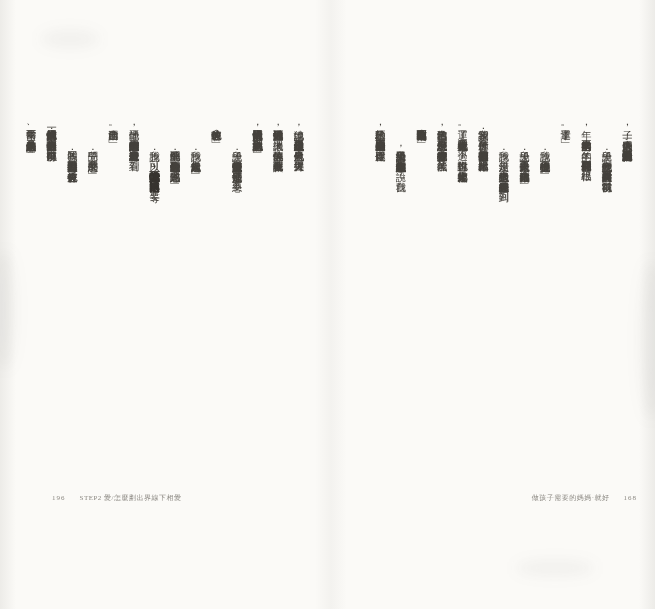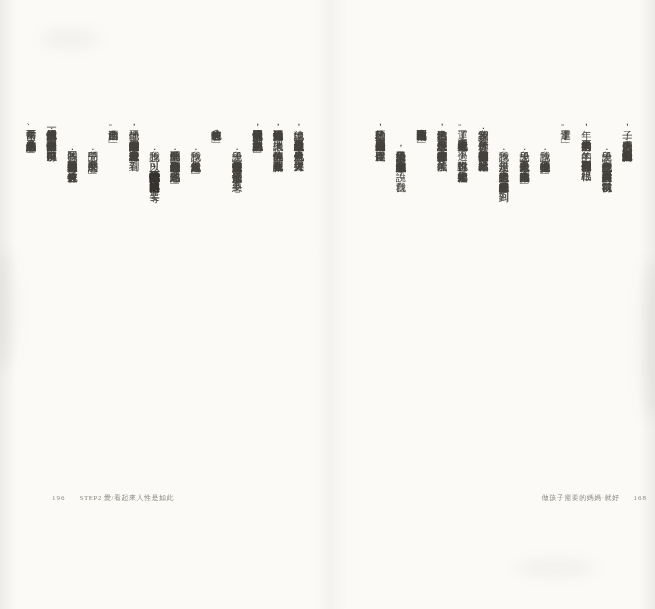--- a/index.html
+++ b/index.html
@@ -43,21 +43,21 @@
   .col.indent{text-indent:21px;}
   .col .bold{font-weight:700;color:#37342f;}
 
   .footer{
     position:absolute;top:493px;
     font-size:7px;color:#8b8882;
     letter-spacing:0.5px;
     white-space:nowrap;
   }
   .footer-left{left:52px;}
-  .footer-right{right:8px;}
+  .footer-right{right:18px;}
   .footer .pgnum{letter-spacing:1px;}
   .footer .gap{display:inline-block;width:14px;}
 </style>
 </head>
 <body>
 
 <div class="spread">
 
   <div class="edge left"></div>
   <div class="edge right"></div>
@@ -78,21 +78,21 @@
         <div class="col indent"><span>兒子不解地問：「難道不能去教一個人看到自己的幸運、知道感恩嗎？」</span></div>
         <div class="col indent"><span>我說：「可以，不過</span><span class="bold">不能在對方情緒的當頭要他轉念，轉不過來的</span><span>。要等</span></div>
         <div class="col"><span>他平靜，能進入一個省思的狀態時再來探問，這麼做或許會引發他思考，看到</span></div>
         <div class="col"><span>自己的幸運。」</span></div>
         <div class="col indent"><span>兒子問：「那要怎麼問？」</span></div>
         <div class="col indent"><span>我回答：「可以等到對方覺得自己已經表達完了，也有被充分了解後，</span></div>
         <div class="col"><span>用一種憐惜他們的痛的方式來說：『分離真是很撕裂的事情啊！不曉得以前那種</span></div>
         <div class="col"><span>要當兩年、三年兵的人是怎麼熬過去的？』」</span></div>
       </div>
     <div class="footer footer-left">
-      <span class="pgnum">196</span><span class="gap"></span><span>STEP2 愛/看起來人性是如此</span>
+      <span class="pgnum">196</span><span class="gap"></span><span>STEP2 愛/怎麼劃出界線下相愛</span>
     </div>
   </div>
 
   <div class="page rightpage">
     <div class="text-block">
         <div class="col"><span>子，以一個過來人的身分，會給因當兵而分隔兩地的情侶什麼建議？</span></div>
         <div class="col indent"><span>兒子說：「我會安慰他們說，現在只需要當四個月的兵，我以前得當一</span></div>
         <div class="col"><span>年，更早的人還有當兩年的、三年的，你們現在只要分開四個月而已，已經很</span></div>
         <div class="col"><span>幸運了。」</span></div>
         <div class="col indent"><span>我說：「這樣他不會覺得被打槍嗎？」</span></div>

